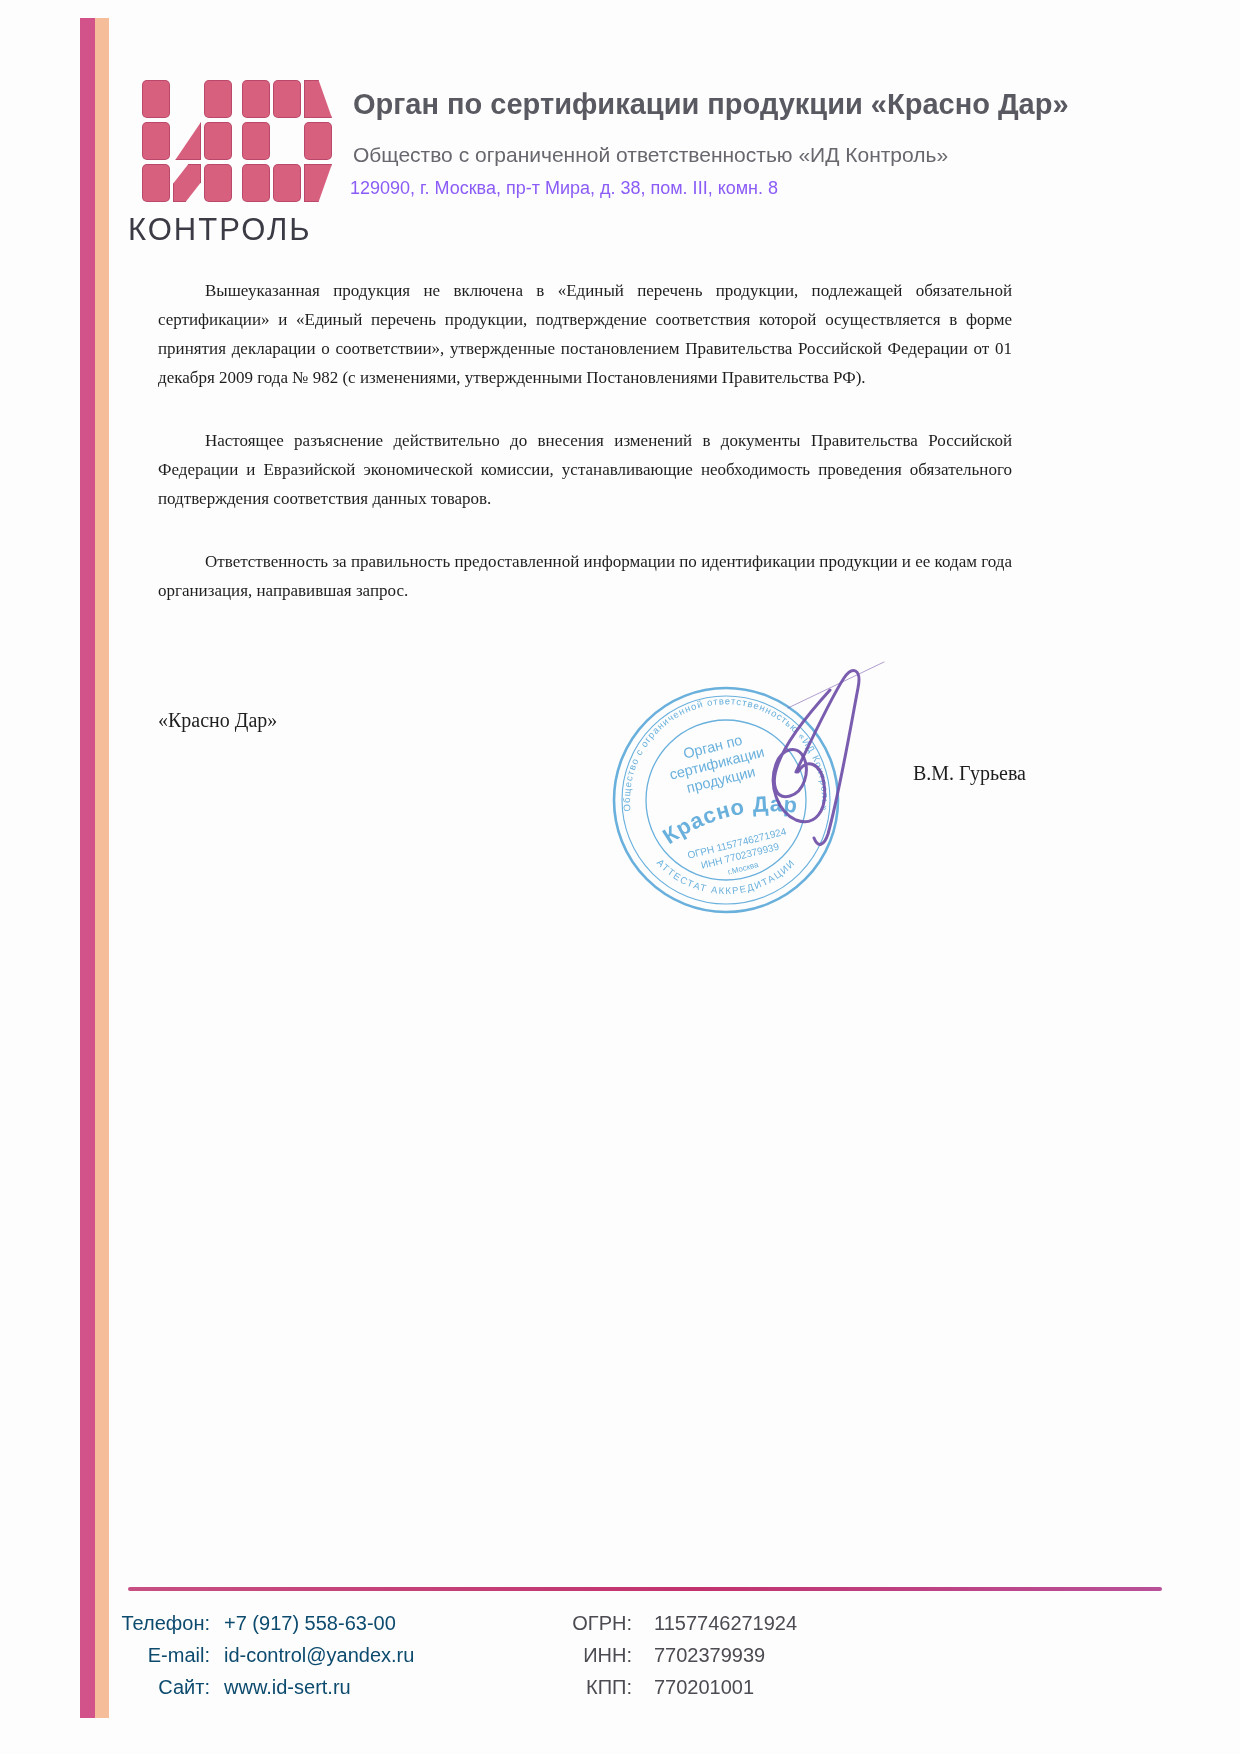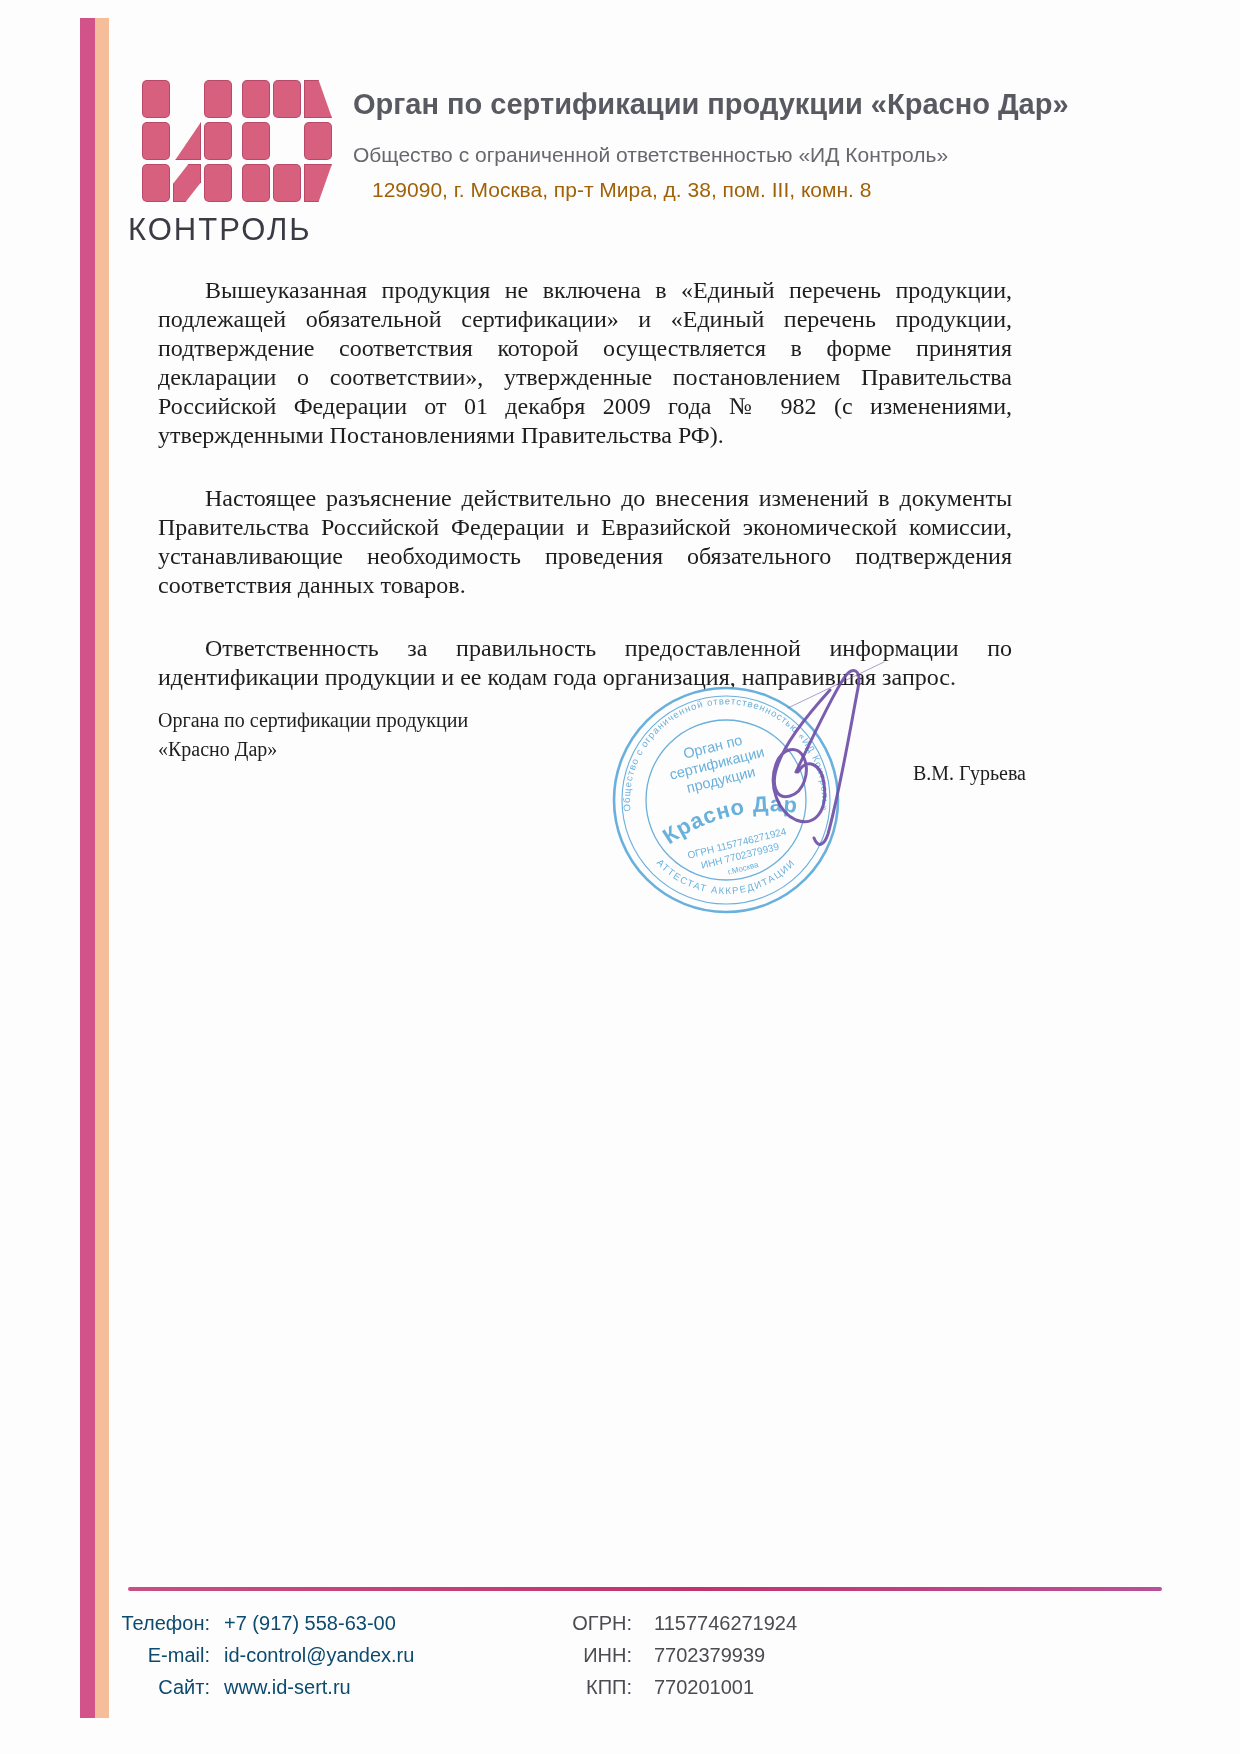--- a/index.html
+++ b/index.html
@@ -22,25 +22,25 @@
   .px.t3 { clip-path:polygon(0 0, 52% 0, 100% 100%, 0 100%); border-radius:0; }
   .px.t4 { clip-path:polygon(0 0, 100% 0, 52% 100%, 0 100%); border-radius:0; }
   .logo-word {
     position:absolute; left:128px; top:212px; font-size:31px; font-weight:400;
     letter-spacing:2px; color:#3b3b45;
   }
 
   
   .hdr-title { position:absolute; left:353px; top:88px; font-size:29px; font-weight:700; color:#595962;text-align:right; }
   .hdr-company { position:absolute; left:353px; top:143px; font-size:21px; color:#67676e; }
-  .hdr-address { position:absolute; left:372px; top:178px; font-size:21px; color:#a16207; }
+  .hdr-address { position:absolute; left:350px; top:178px; font-size:18px; color:#8b5cf6; }
 
   
   .body-text { position:absolute; left:158px; top:276px; width:854px;
-    font-family:"Liberation Serif", serif; font-size:24px; line-height:29px; color:#1e1e1e; }
+    font-family:"Liberation Serif", serif; font-size:17px; line-height:29px; color:#1e1e1e; }
   .body-text p { text-align:justify; text-indent:47px; margin:0 0 34px 0; }
 
   .sig-block { position:absolute; left:158px; top:706px; width:420px;
     font-family:"Liberation Serif", serif; font-size:20px; line-height:29px; color:#1e1e1e; }
   .sig-name { position:absolute; left:913px; top:762px;
     font-family:"Liberation Serif", serif; font-size:20px; color:#1e1e1e; }
 
   .stamp-svg { position:absolute; left:600px; top:650px; width:330px; height:290px; }
 
   
@@ -86,21 +86,20 @@
   <div class="hdr-company">Общество с ограниченной ответственностью «ИД Контроль»</div>
   <div class="hdr-address">129090, г. Москва, пр-т Мира, д. 38, пом. III, комн. 8</div>
 
   <div class="body-text">
     <p>Вышеуказанная продукция не включена в «Единый перечень продукции, подлежащей обязательной сертификации» и «Единый перечень продукции, подтверждение соответствия которой осуществляется в форме принятия декларации о соответствии», утвержденные постановлением Правительства Российской Федерации от 01 декабря 2009 года № 982 (с изменениями, утвержденными Постановлениями Правительства РФ).</p>
     <p>Настоящее разъяснение действительно до внесения изменений в документы Правительства Российской Федерации и Евразийской экономической комиссии, устанавливающие необходимость проведения обязательного подтверждения соответствия данных товаров.</p>
     <p>Ответственность за правильность предоставленной информации по идентификации продукции и ее кодам года организация, направившая запрос.</p>
   </div>
 
   <div class="sig-block">
-    <div>Органа по сертификации продукции</div>
     <div>«Красно Дар»</div>
   </div>
   <div class="sig-name">В.М. Гурьева</div>
 
   <svg class="stamp-svg" viewBox="0 0 330 290">
     <g transform="translate(126,150)" opacity="0.88">
       <circle r="112" fill="none" stroke="#55a6d8" stroke-width="2.6"></circle>
       <circle r="104" fill="none" stroke="#55a6d8" stroke-width="1.1"></circle>
       <circle r="80" fill="none" stroke="#55a6d8" stroke-width="1.3"></circle>
       <defs>

